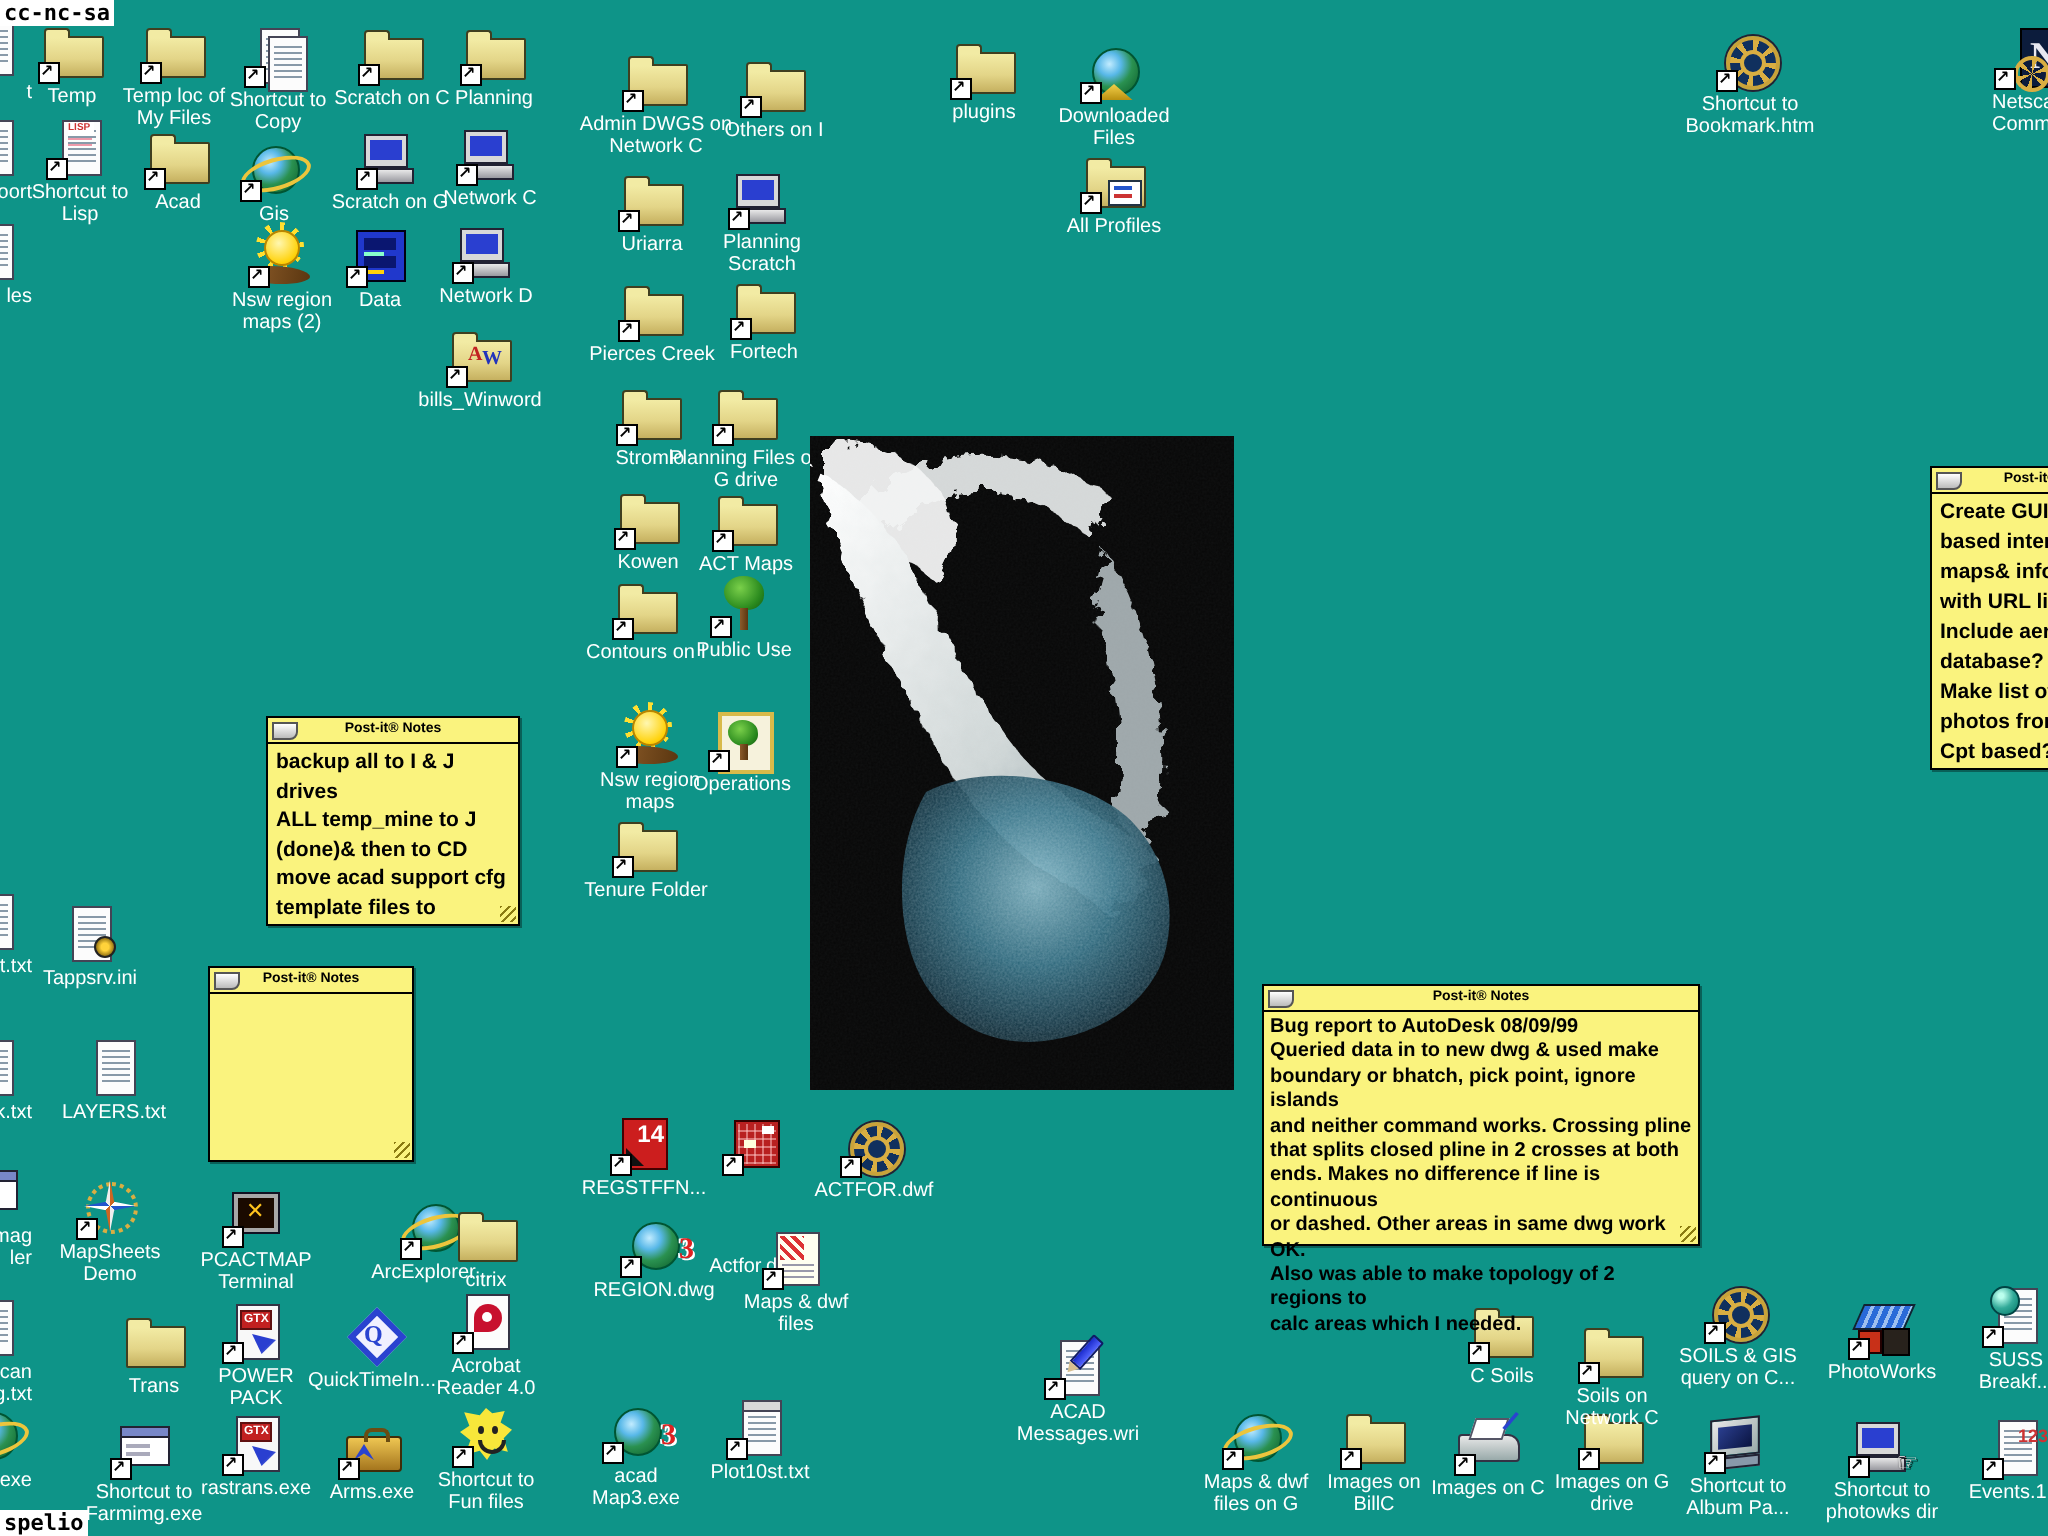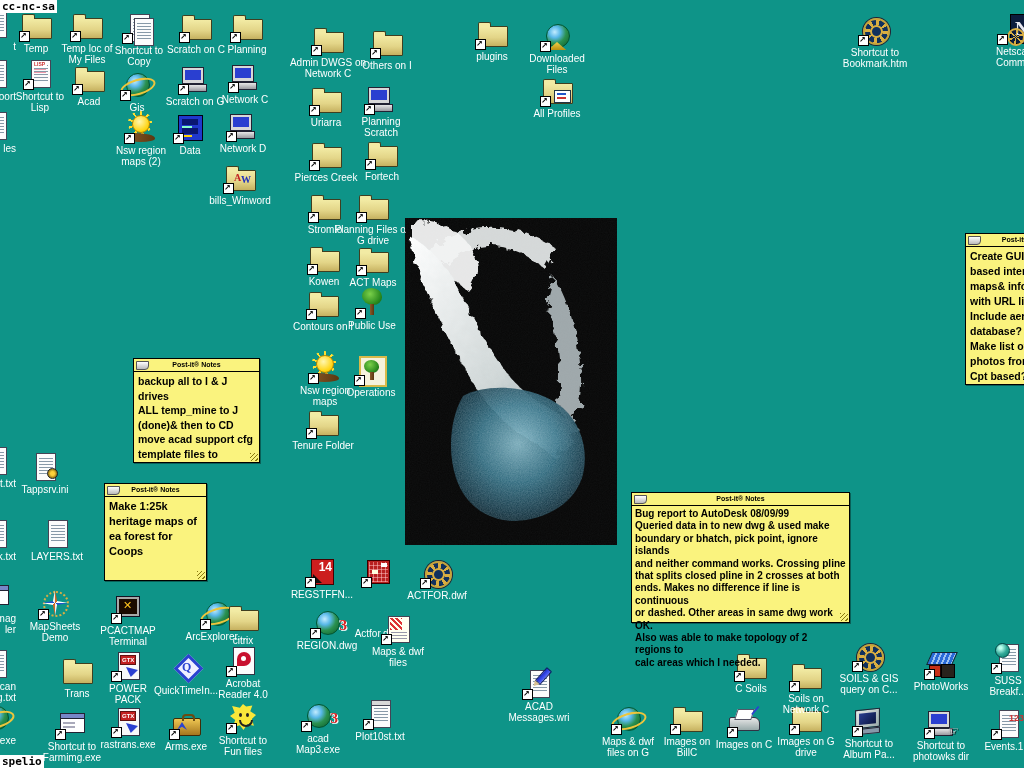--- a/index.html
+++ b/index.html
@@ -795,23 +795,20 @@
 ALL temp_mine to J
 (done)&amp; then to CD
 move acad support cfg
 template files to</div>
     </div>
     <div class="note n1" style="left: 104px; top: 483px; width: 101px; height: 96px;">
       <div class="note-tb">
         <i class="peel"></i>
         <span class="note-title">Post-it® Notes</span>
       </div>
-      <div class="note-body">Make 1:25k
-heritage maps of
-ea forest for Coops</div>
     </div>
     <div class="note n2" style="left: 631px; top: 492px; width: 217px; height: 129px;">
       <div class="note-tb">
         <i class="peel"></i>
         <span class="note-title">Post-it® Notes</span>
       </div>
       <div class="note-body">Bug report to AutoDesk  08/09/99
 Queried data in to new dwg &amp; used make
 boundary or bhatch, pick point, ignore islands
 and neither command works. Crossing pline

